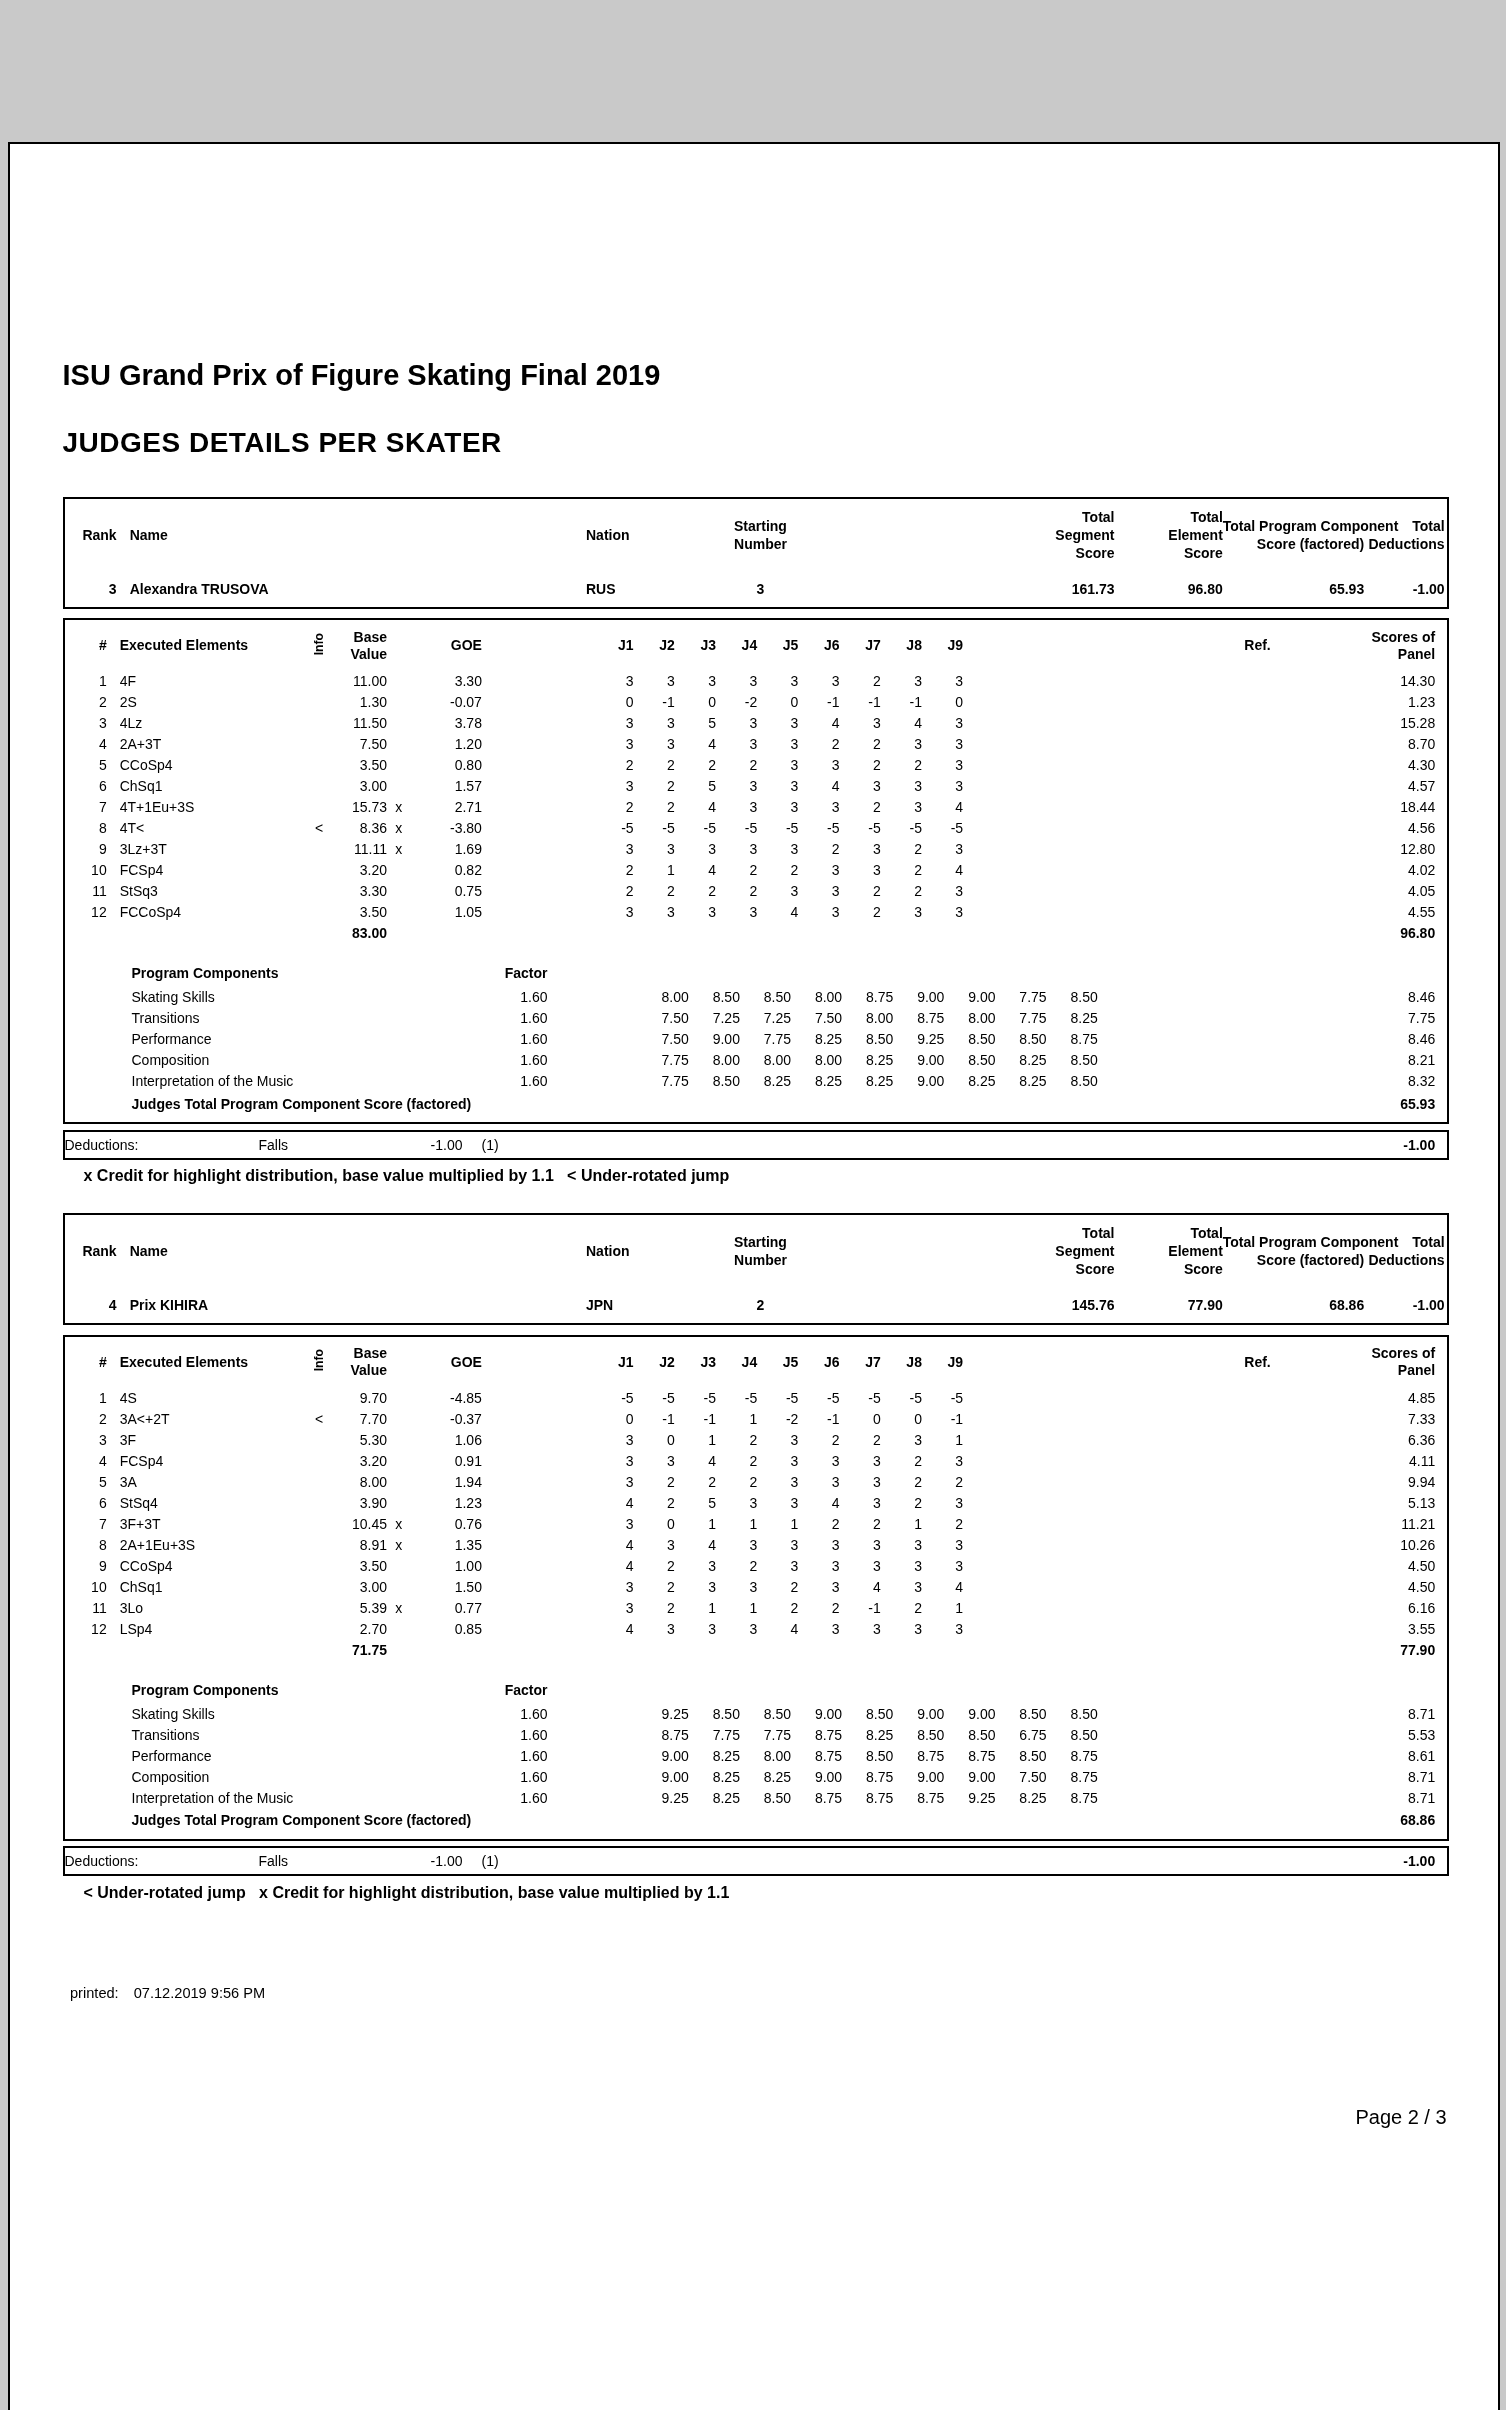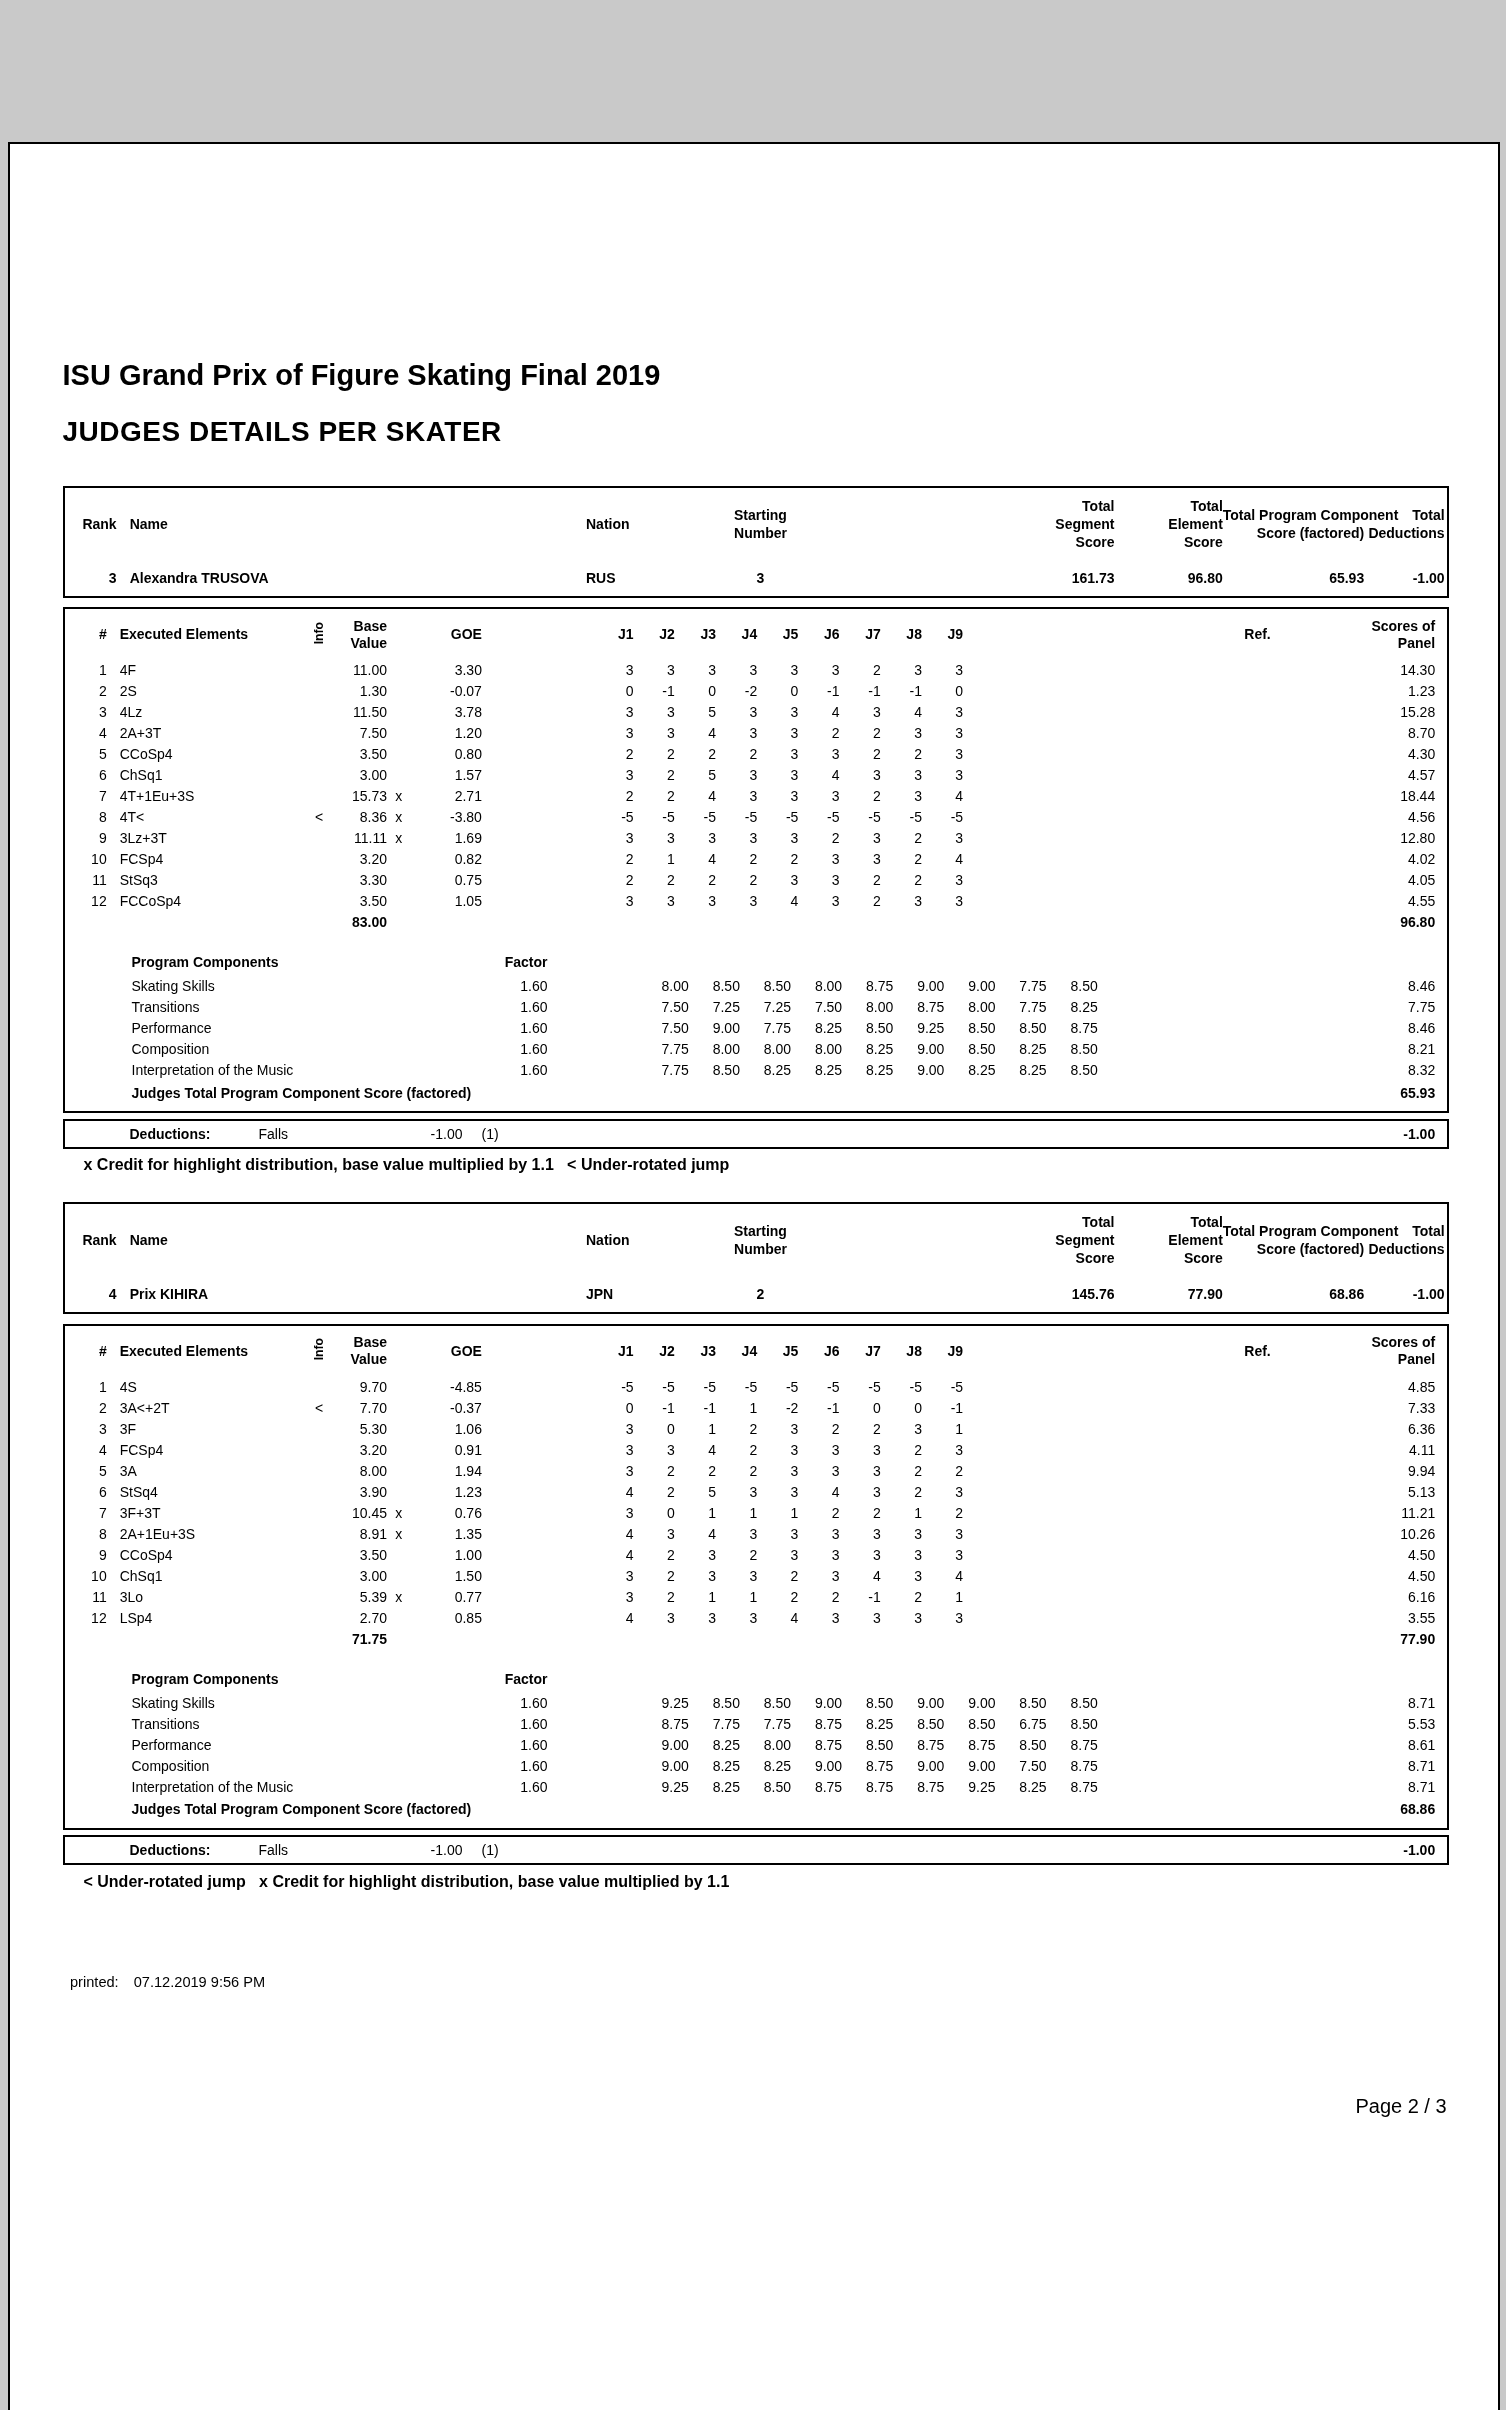--- a/index.html
+++ b/index.html
@@ -8,21 +8,21 @@
     background:#c9c9c9;color:#000;
     font-family:"Liberation Sans","DejaVu Sans",sans-serif;
   }
   .page{
     position:absolute;left:7.5px;top:142px;width:1492px;height:2354px;
     background:#fff;border:2.8px solid #000;border-bottom:none;box-sizing:border-box;
     padding:0 49px 0 53px;
   }
   h1,h2,h3{margin:0;font-weight:bold;}
   .t-event{margin-top:215px;font-size:29px;}
-  .t-doc{margin-top:24px;font-size:28px;letter-spacing:0.5px;}
+  .t-doc{margin-top:35px;font-size:28px;letter-spacing:0.5px;}
   .t-seg{margin-top:22.6px;font-size:22.6px;}
   .bold{font-weight:bold;}
   table{border-collapse:collapse;table-layout:fixed;width:100%;}
   th,td{padding:0;font-size:14px;font-weight:normal;overflow:visible;}
   th{font-weight:bold;}
   .pre{white-space:pre-line;}
   .nw{white-space:pre;}
   .t-l{text-align:left;}
   .t-r{text-align:right;}
   .t-c{text-align:center;}
@@ -40,21 +40,21 @@
   .rot{writing-mode:vertical-rl;transform:rotate(180deg);font-size:12.2px;font-weight:bold;display:inline-block;line-height:13px;}
   .panel-pad{padding-right:11.3px;}
   .ref-pad{padding-right:38px;}
   
   .comp-table td{height:21px;line-height:21px;vertical-align:middle;}
   .comp-table .pc-header-row td{height:40px;vertical-align:bottom;padding-bottom:2.8px;}
   .comp-table .jt-row td{height:24.5px;vertical-align:middle;}
   .name-indent{padding-left:67px;}
   
   .ded-box{margin-top:5.6px;display:flex;align-items:center;height:30px;box-sizing:border-box;font-size:14px;}
-  .ded-label{padding-left:65px;width:194px;box-sizing:border-box;font-weight:bold;}
+  .ded-label{width:194px;box-sizing:border-box;font-weight:normal;}
   .ded-type{width:141px;}
   .ded-val{width:63px;text-align:right;}
   .ded-count{margin-left:19px;width:66px;}
   .ded-total{margin-left:auto;padding-right:11.3px;font-weight:bold;}
   .footnote{margin:7.5px 0 0 21px;font-size:16px;white-space:pre;font-weight:bold;}
   .skater2{margin-top:28px;}
   .printed-line{margin-top:83px;margin-left:7.5px;font-size:14.6px;}
   .printed-line .val{margin-left:15px;}
   .page-num{margin-top:105px;text-align:right;font-size:20px;padding-right:1.9px;}
 </style>

